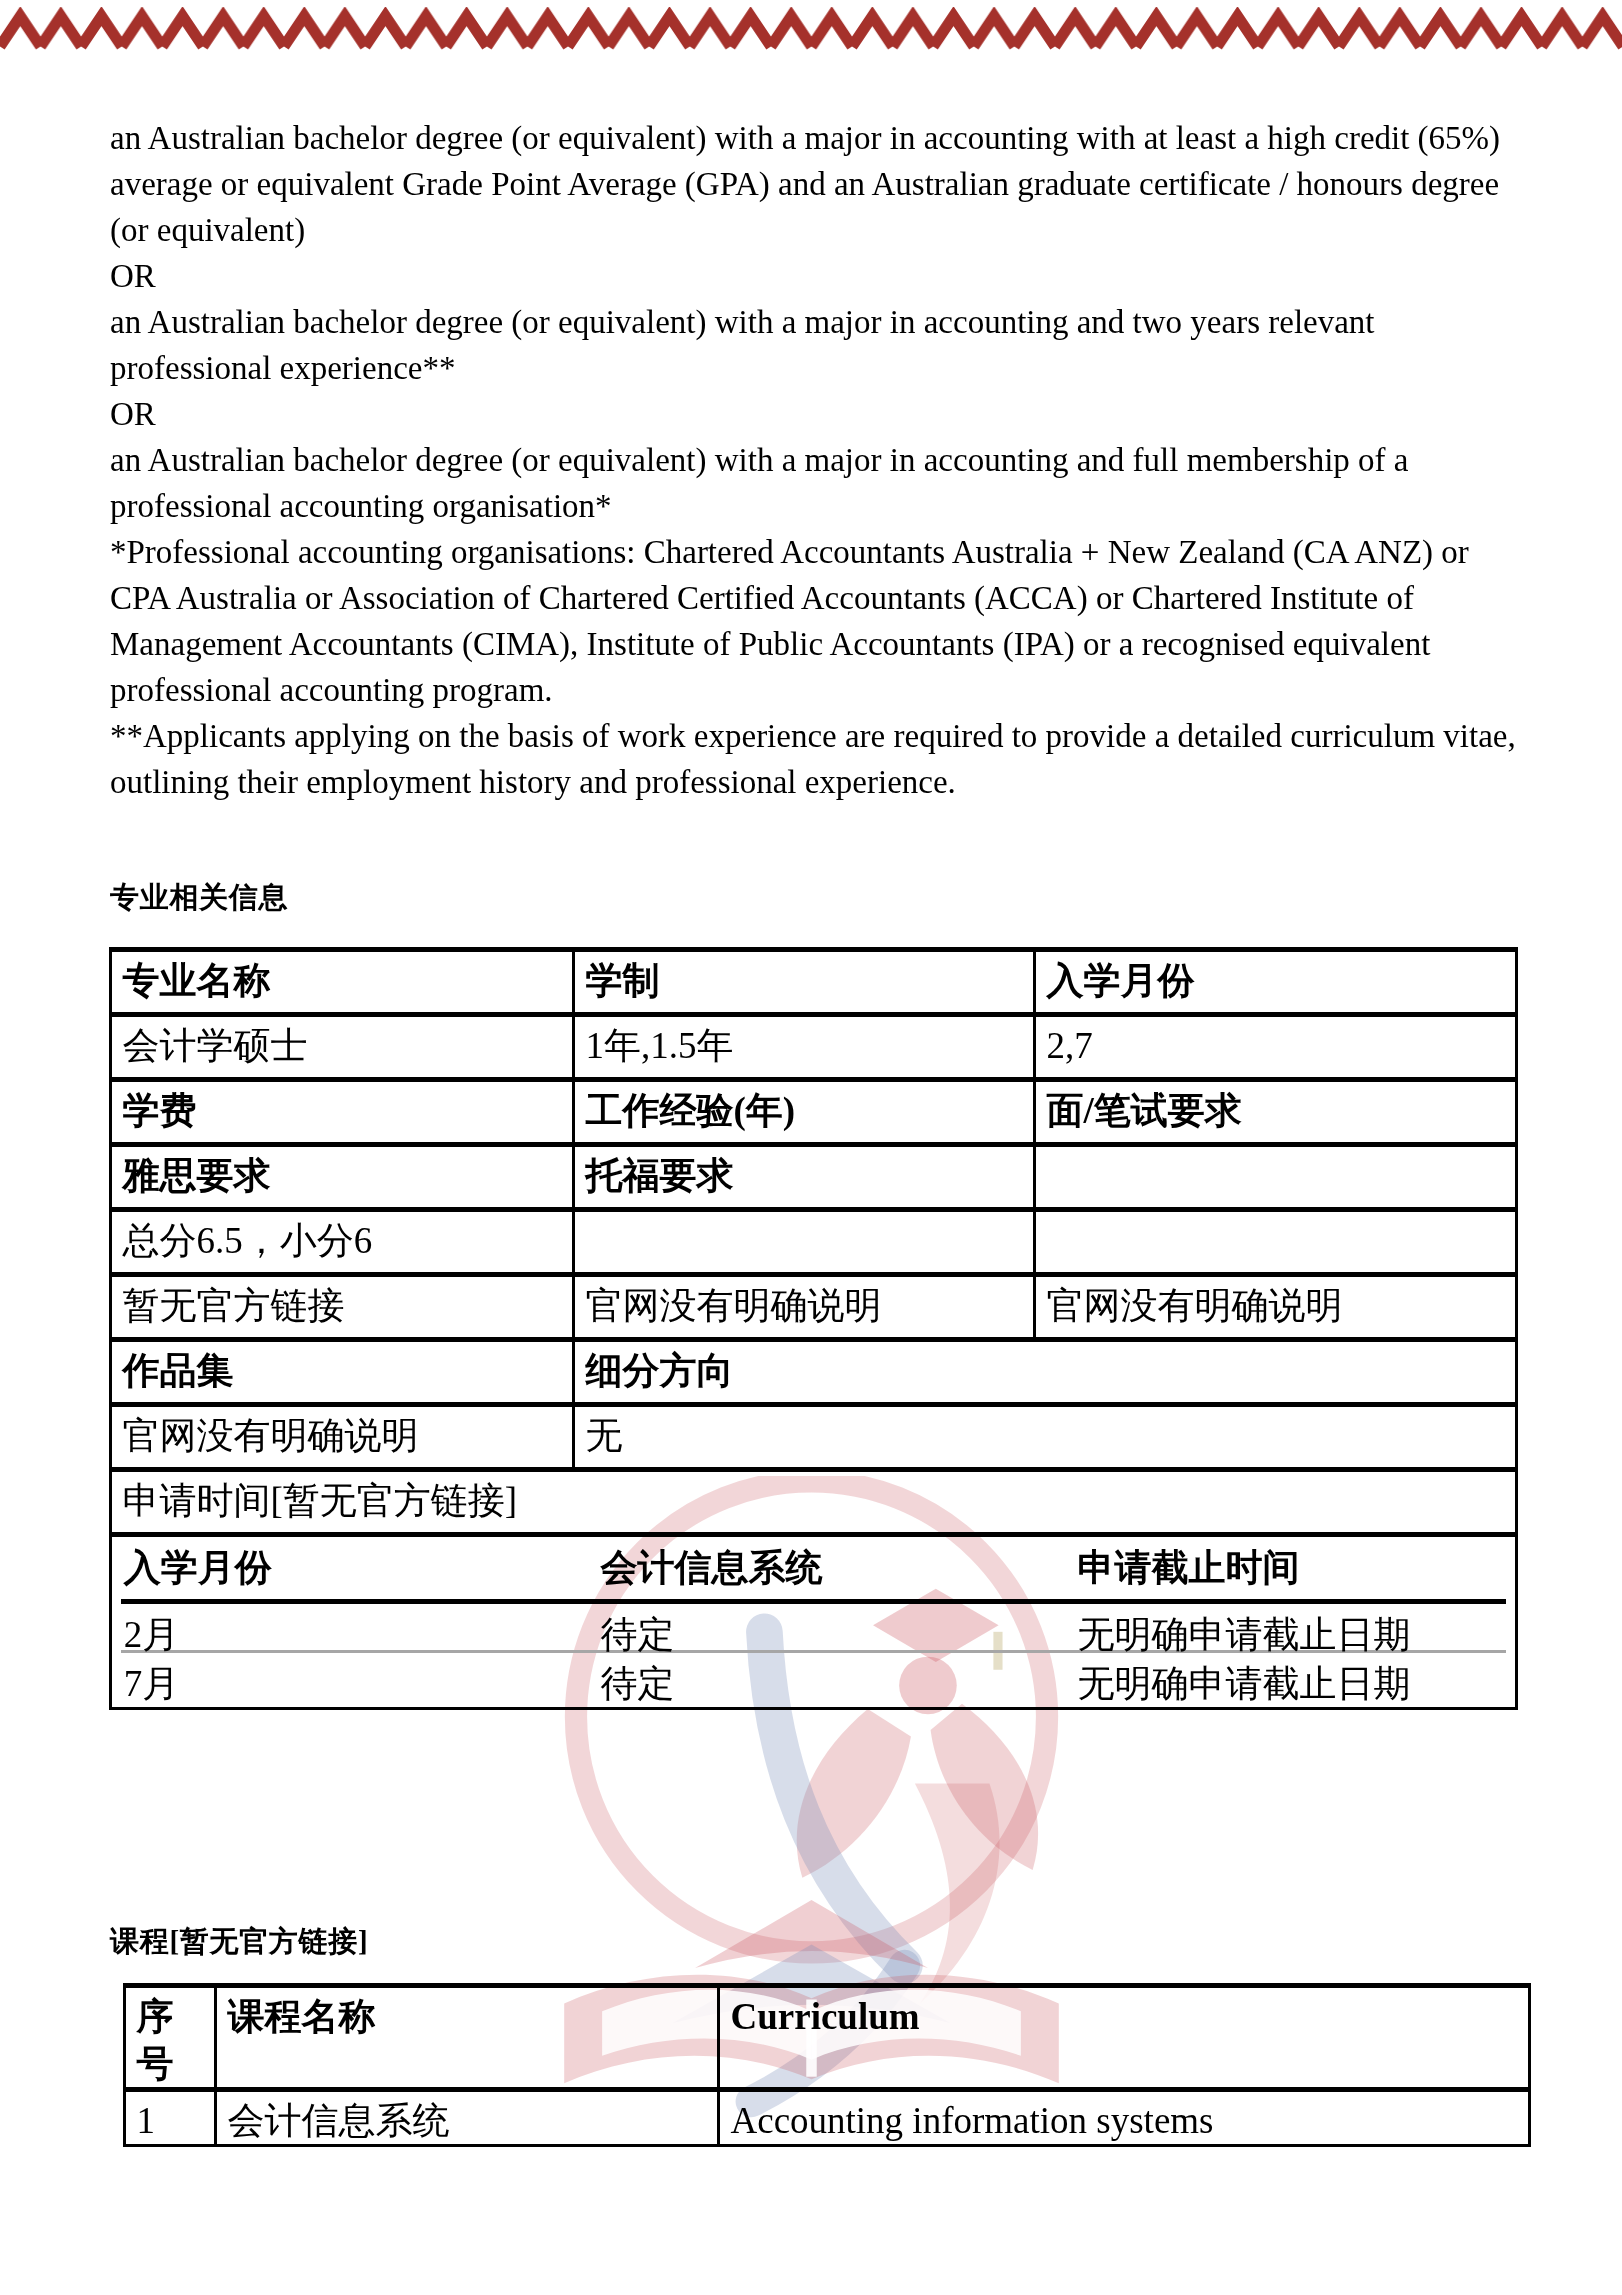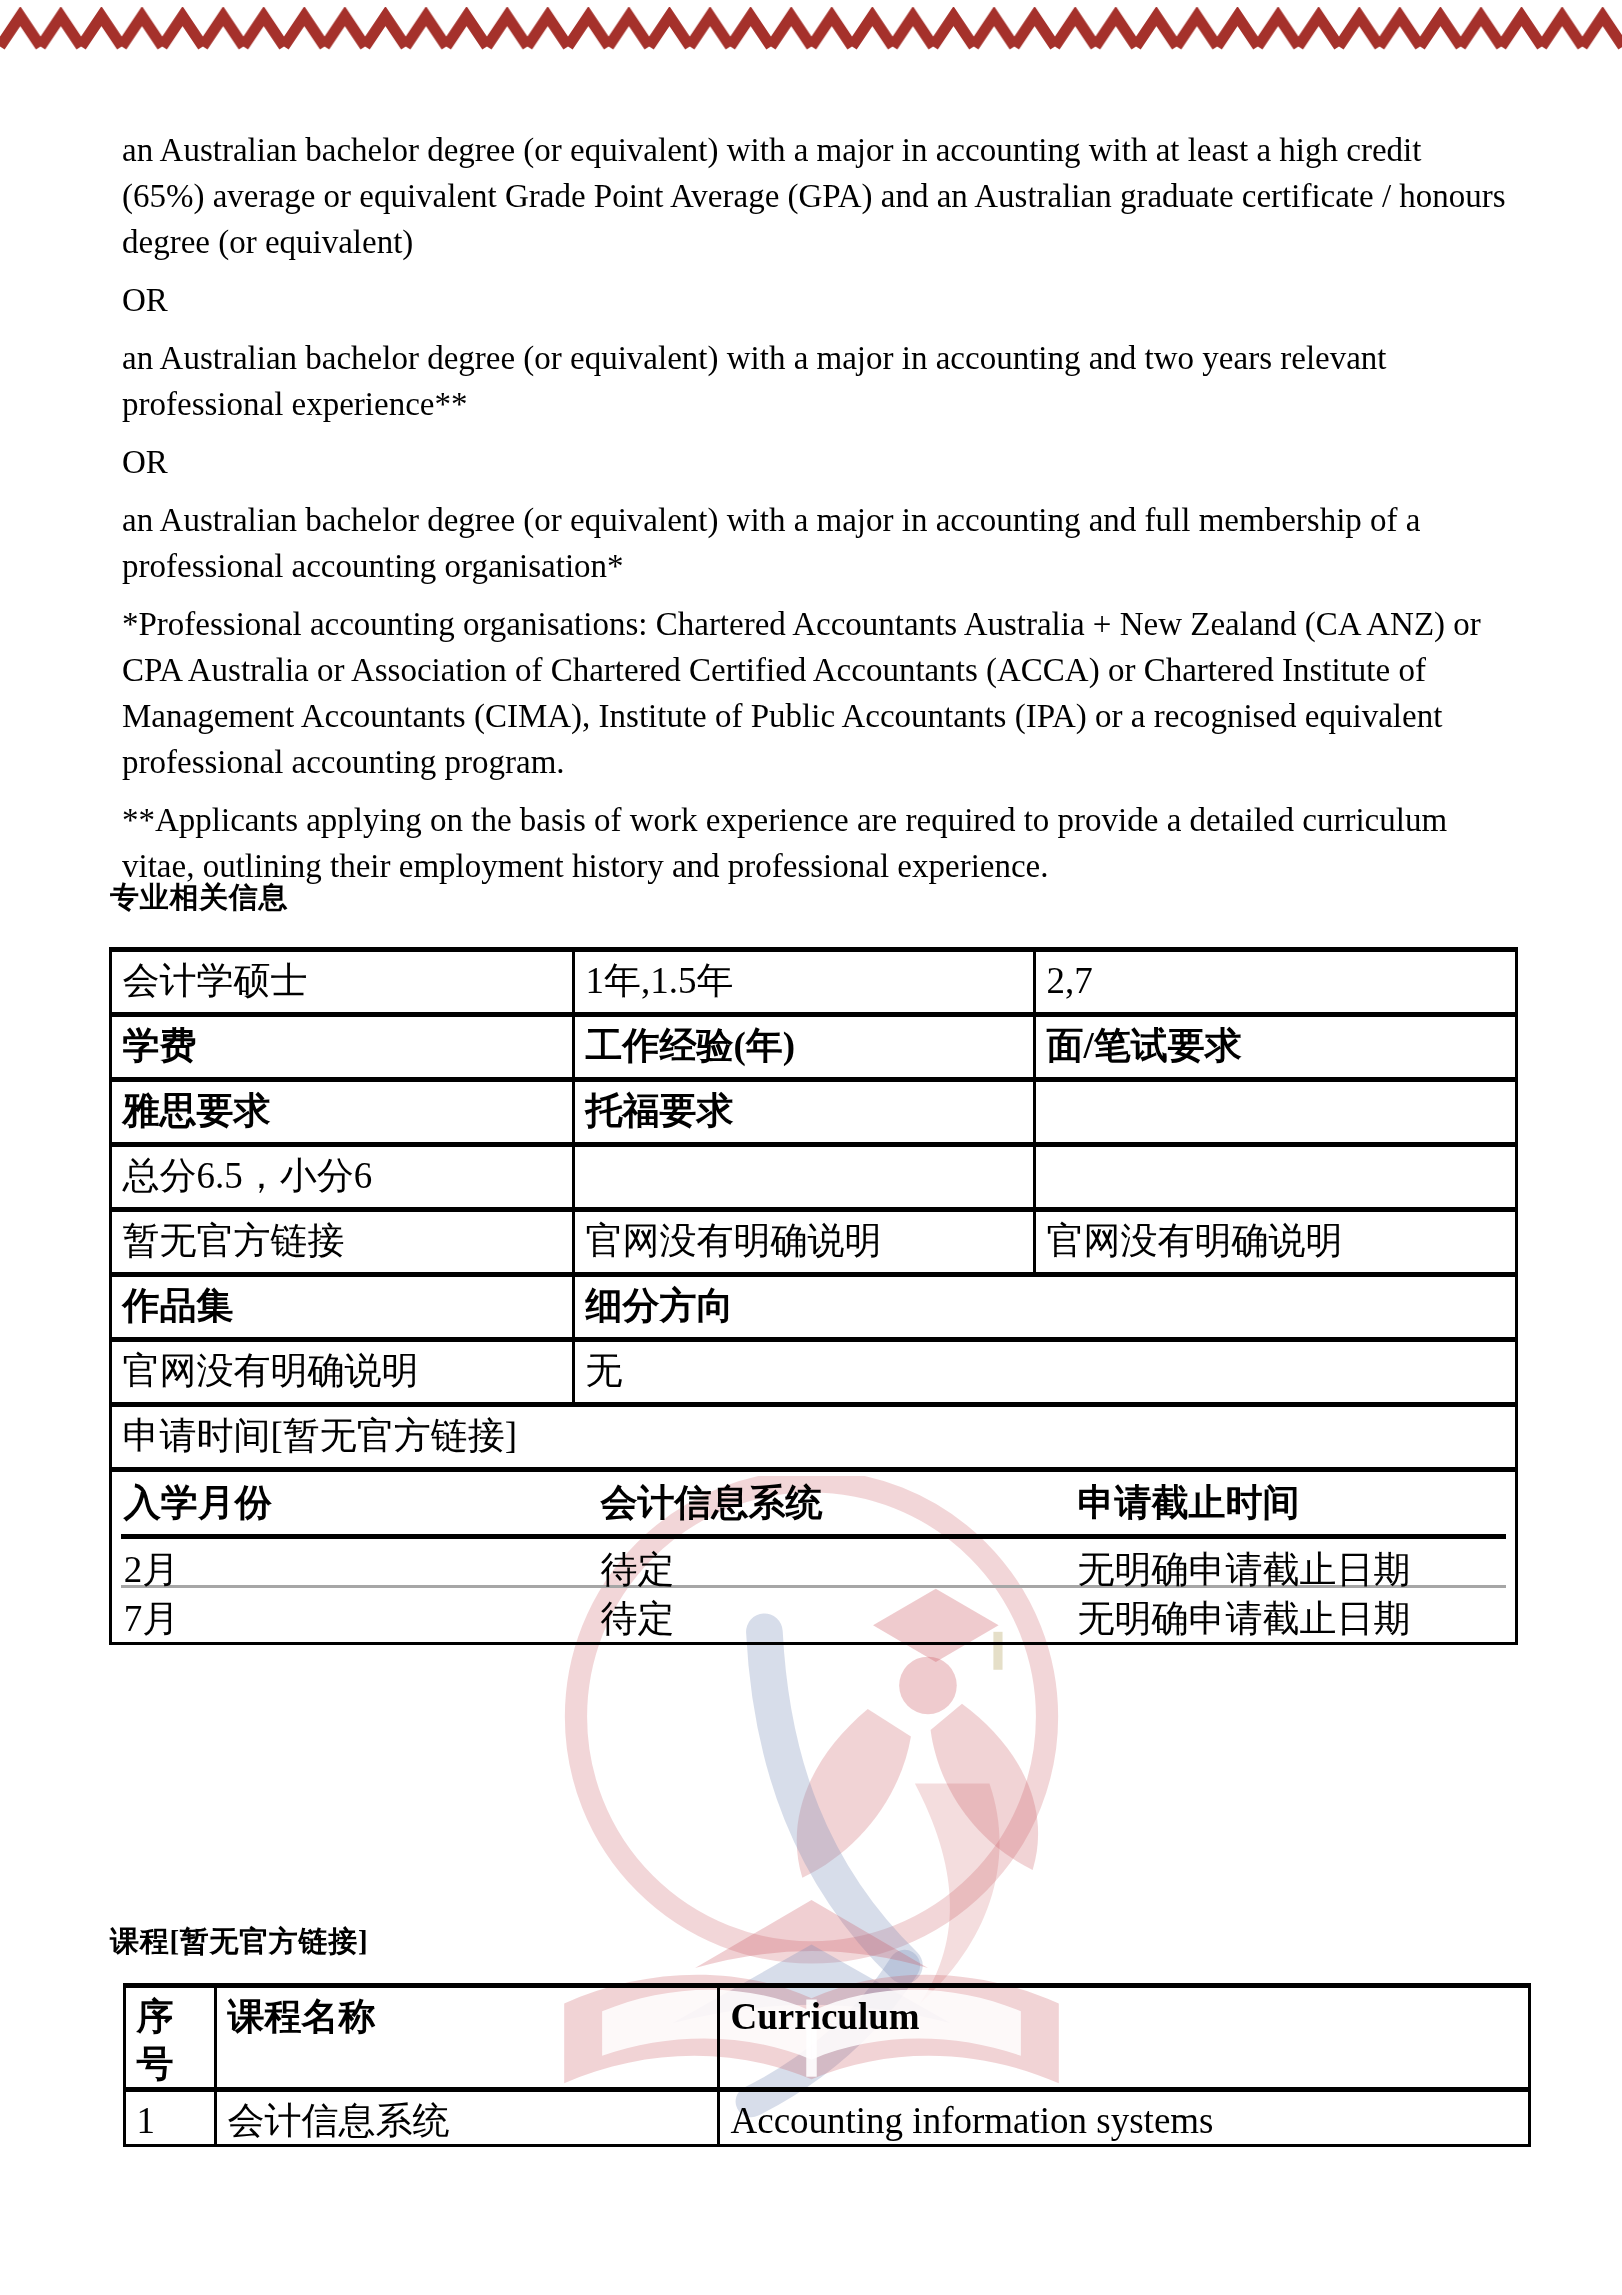--- a/index.html
+++ b/index.html
@@ -11,21 +11,21 @@
     color:#000;
   }
   .layer{position:absolute;z-index:1;}
   
   .zigzag{position:absolute;left:0;top:6.5px;width:1623px;height:50px;z-index:1;}
   
   .intro{
     left:110px;top:115px;width:1408px;
     font-size:33px;line-height:46px;
   }
-  .intro p{margin:12px;}
+  .intro p{margin:0;}
   
   .sec-title{
     font-size:29px;line-height:1.1;font-weight:bold;
     letter-spacing:0.7px;
   }
   .h1{left:110px;top:882px;}
   .h2{left:110px;top:1926px;}
   
   .watermark{position:absolute;left:504px;top:1476px;width:615px;height:661px;z-index:0;}
   
@@ -107,20 +107,25 @@
 
 <div class="layer sec-title h1">专业相关信息</div>
 
 <table class="layer t1">
   <colgroup>
       <col style="width:463px">
       <col style="width:461px">
       <col style="width:482px">
     </colgroup>
   <tbody>
+      <tr>
+    <td class="b">专业名称</td>
+    <td class="b">学制</td>
+    <td class="b">入学月份</td>
+  </tr>
   <tr>
     <td>会计学硕士</td>
     <td>1年,1.5年</td>
     <td>2,7</td>
   </tr>
   <tr>
     <td class="b">学费</td>
     <td class="b">工作经验(年)</td>
     <td class="b">面/笔试要求</td>
   </tr>

